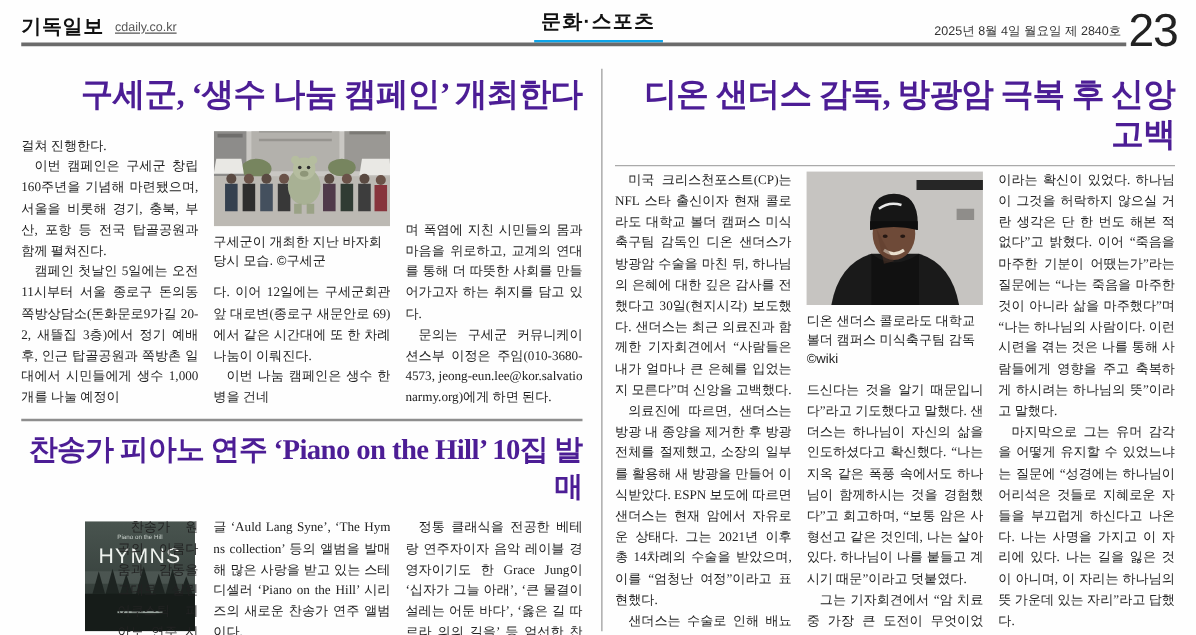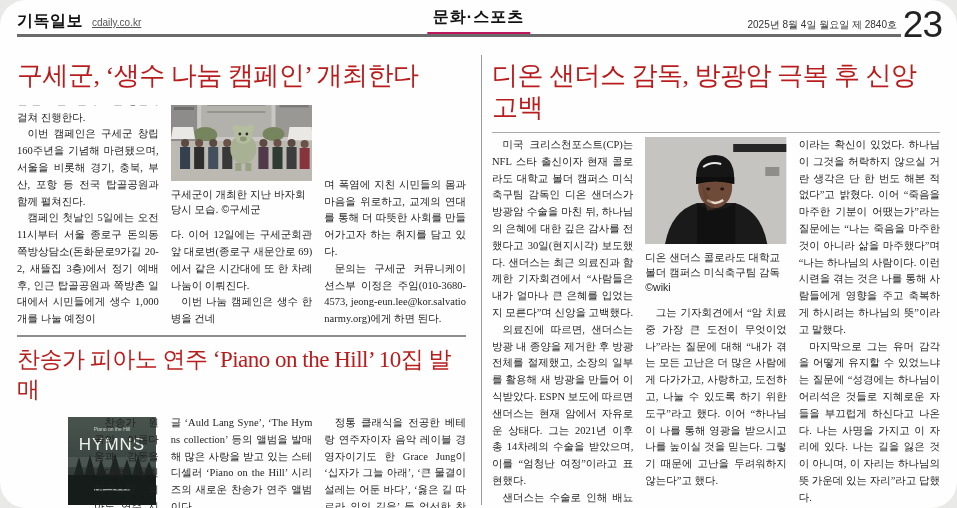--- a/index.html
+++ b/index.html
@@ -1,36 +1,36 @@
 <!DOCTYPE html>
 <html><head>
 <meta charset="utf-8">
 <style>
   * { margin:0; padding:0; box-sizing:border-box; }
   html,body { background:#e9e9e7; }
   .page {
     position:relative; width:957px; height:508px; background:#fefefe;
     font-family:"Liberation Serif","DejaVu Serif",serif; color:#1b1b1b;
-    overflow:hidden; margin:0 auto;border-radius:26px;
+    overflow:hidden; margin:0 auto;
   }
   
   .hdr { position:absolute; top:0; left:0; right:0; height:48px; }
   .masthead { position:absolute; left:17px; top:11px; font-family:"Liberation Sans","DejaVu Sans",sans-serif; font-weight:bold; font-size:16px; letter-spacing:.5px; color:#111; }
   .site { position:absolute; left:92px; top:17px; font-family:"Liberation Sans","DejaVu Sans",sans-serif; font-size:10px; color:#555;text-decoration:underline; }
-  .section-title { position:absolute; left:50%; transform:translateX(-50%); top:7px; font-family:"Liberation Sans","DejaVu Sans",sans-serif; font-weight:bold; font-size:16px; letter-spacing:1px; color:#111; border-bottom:2px solid #be185d; padding:0 6px 4px; }
+  .section-title { position:absolute; left:50%; transform:translateX(-50%); top:7px; font-family:"Liberation Sans","DejaVu Sans",sans-serif; font-weight:bold; font-size:16px; letter-spacing:1px; color:#111; border-bottom:2px solid #0ea5e9; padding:0 6px 4px; }
   .date-ed { position:absolute; right:60px; top:18px; font-family:"Liberation Sans","DejaVu Sans",sans-serif; font-size:10px; color:#333; }
   .pageno { position:absolute; right:15px; top:4px; font-family:Liberation Sans, sans-serif; font-size:37px; font-weight:500; letter-spacing:-1px; color:#222; }
   .main-rule { position:absolute; left:17px; right:56px; top:34px; height:3px; background:#6b6b6b; }
   
   .content { position:absolute; top:48px; left:0; right:0; bottom:0; }
   .left-zone  { position:absolute; left:17px;  width:449px; top:0; bottom:0; }
   .right-zone { position:absolute; left:492px; width:448px; top:0; bottom:0; }
   .vdivider { position:absolute; left:481px; top:7px; height:450px; width:1px; background:#9a9a9a; }
   
-  .headline { text-align:left; font-weight:normal; color:#b91c1c; letter-spacing:-.5px; }
+  .headline { text-align:right; font-weight:bold; color:#4c1d95; letter-spacing:-.5px; }
   .h-top { font-size:26px; line-height:32px; margin:12px 0 0; }
   .h-bottom { font-size:23px; line-height:30px; margin:8px 0 0; }
   .headline-rule { margin-top:8px; height:1px; background:#aaa; }
   .zone-sep { margin-top:7px; height:2px; background:#8e8e8e; }
   
   .cols { display:flex; gap:12px; overflow:hidden; }
   .cols-a1 { margin-top:13px; height:223px;align-items:flex-end; }
   .cols-a2 { margin-top:4px;  height:400px; }
   .cols-a3 { margin-top:10px; height:122px; }
   .col { flex:1 1 0; min-width:0; overflow:hidden; }
@@ -204,20 +204,21 @@
                 <path d="M51,42 Q51,18 70,18 Q89,18 89,42 L89,47 Q70,41 51,47 Z" fill="#161616"></path>
                 <path d="M51,40 L89,40 L89,47 Q70,42 51,47 Z" fill="#0e0e0e"></path>
                 <path d="M58,30 Q66,24 76,27" stroke="#e8e8e8" stroke-width="2" fill="none"></path>
                 <ellipse cx="63" cy="52" rx="2" ry="1.4" fill="#241712"></ellipse>
                 <ellipse cx="77" cy="52" rx="2" ry="1.4" fill="#241712"></ellipse>
                 <path d="M62,63 Q70,69 78,63" stroke="#eadfce" stroke-width="2.4" fill="none"></path>
                 <path d="M56,46 L70,72 L62,74 Z" fill="#5e3c2c" opacity="0.45"></path>
               </svg>
               <figcaption>디온 샌더스 콜로라도 대학교 볼더 캠퍼스 미식축구팀 감독 ©wiki</figcaption>
             </figure>
+            <p class="cont">드신다는 것을 알기 때문입니다”라고 기도했다고 말했다. 샌더스는 하나님이 자신의 삶을 인도하셨다고 확신했다. “나는 지옥 같은 폭풍 속에서도 하나님이 함께하시는 것을 경험했다”고 회고하며, “보통 암은 사형선고 같은 것인데, 나는 살아있다. 하나님이 나를 붙들고 계시기 때문”이라고 덧붙였다.</p>
             <p>그는 기자회견에서 “암 치료 중 가장 큰 도전이 무엇이었나”라는 질문에 대해 “내가 겪는 모든 고난은 더 많은 사람에게 다가가고, 사랑하고, 도전하고, 나눌 수 있도록 하기 위한 도구”라고 했다. 이어 “하나님이 나를 통해 영광을 받으시고 나를 높이실 것을 믿는다. 그렇기 때문에 고난을 두려워하지 않는다”고 했다.</p>
 
           </div>
           <div class="col">
             <p class="cont">이라는 확신이 있었다. 하나님이 그것을 허락하지 않으실 거란 생각은 단 한 번도 해본 적 없다”고 밝혔다. 이어 “죽음을 마주한 기분이 어땠는가”라는 질문에는 “나는 죽음을 마주한 것이 아니라 삶을 마주했다”며 “나는 하나님의 사람이다. 이런 시련을 겪는 것은 나를 통해 사람들에게 영향을 주고 축복하게 하시려는 하나님의 뜻”이라고 말했다.</p>
             <p>마지막으로 그는 유머 감각을 어떻게 유지할 수 있었느냐는 질문에 “성경에는 하나님이 어리석은 것들로 지혜로운 자들을 부끄럽게 하신다고 나온다. 나는 사명을 가지고 이 자리에 있다. 나는 길을 잃은 것이 아니며, 이 자리는 하나님의 뜻 가운데 있는 자리”라고 답했다.</p>
 
             <p class="cont"></p>
           </div>
         </div>

